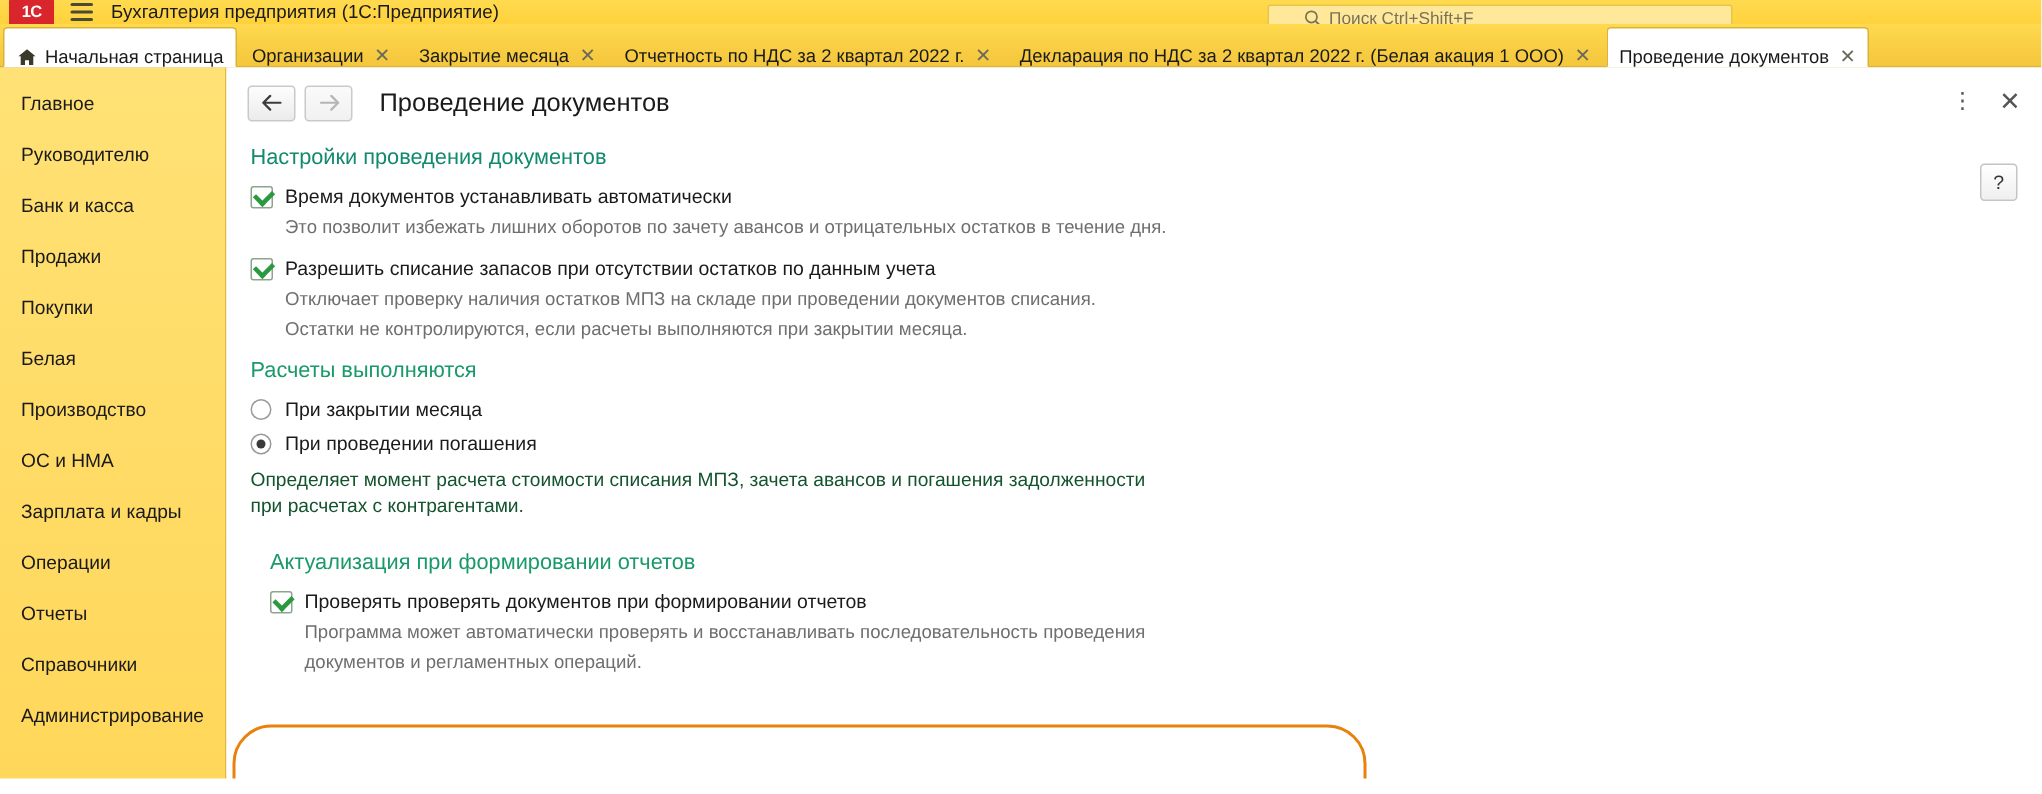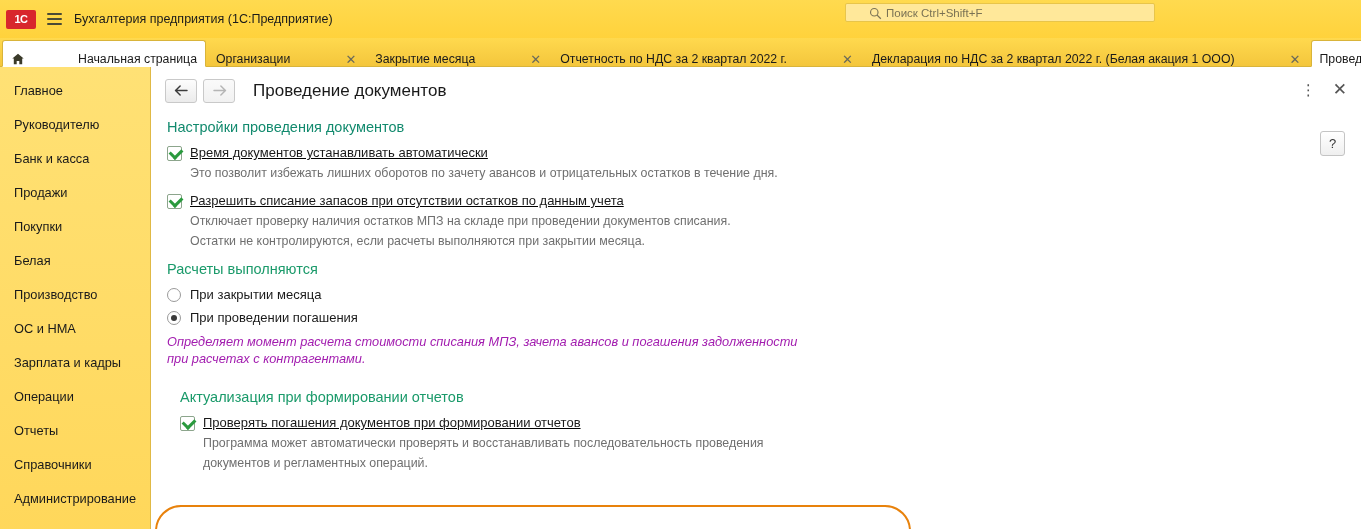--- a/index.html
+++ b/index.html
@@ -12,21 +12,21 @@
     -webkit-font-smoothing: antialiased;
   }
   .app {
     position: relative;
     width: 1361px; height: 529px;
     background: #ffffff;
   }
 
   
   .titlebar {
-    height: 38px;
+    height: 16px;
     background: #ffd84d;
     background: linear-gradient(#ffda4f, #ffd23c);
     display: flex;
     align-items: center;
     padding: 0 6px;
     position: relative;
   }
   .logo-1c {
     width: 30px; height: 19px;
     background: #d8262c;
@@ -110,31 +110,30 @@
     background: #f7d34e;
     background: linear-gradient(#ffd94e, #f4c63c);
     display: flex;
     align-items: flex-end;
     padding-left: 2px;
     border-bottom: 1px solid #d9b43a;
     position: relative;
   }
   .tab {
     height: 27px;
-    display: flex; align-items: flex-end;
-    padding: 0 8px;
+    display: flex; align-items: flex-start;
+    padding: 12px 8px;
     font-size: 12.3px;
     color: #1a1a1a;
     border: 1px solid transparent;
     border-bottom: none;
     white-space: nowrap;
     cursor: pointer;
     position: relative;
     margin-right: 1px;
-    gap: 48px;
   }
   .tab .home-icon { width: 14px; height: 14px; margin-right: 5px; display: inline-block; }
   .tab .tab-close {
     margin-left: 7px;
     font-size: 13px;
     color: #6a6a5a;
     line-height: 1;
     cursor: pointer;
   }
   .tab.active {
@@ -228,21 +227,20 @@
     color: #128a6e;
     font-size: 14.5px;
     margin: 10px 0 10px 0;
   }
   .sec-title.green2 { color: #1a9a6a; }
 
   .chk-row {
     display: flex; align-items: flex-start;
     margin-bottom: 4px;
     cursor: pointer;
-    text-decoration: underline;
   }
   .checkbox {
     width: 15px; height: 15px;
     border: 1px solid #8ca58c;
     border-radius: 2px;
     background: #ffffff;
     margin-right: 8px;
     flex: none;
     position: relative;
     margin-top: 1px;
@@ -288,24 +286,23 @@
     position: absolute;
     left: 3px; top: 3px;
     width: 6px; height: 6px;
     background: #3a3a3a;
     border-radius: 50%;
   }
   .radio-label { font-size: 13px; color: #1a1a1a; }
 
   .para {
     font-size: 12.8px;
-    color: #a21caf;
+    color: #14532d;
     line-height: 17px;
     margin: 2px 0 14px 0;
-    font-style: italic;
   }
 
   .highlight-box {
     position: absolute;
     left: 4px;
     top: 386px;
     width: 756px;
     height: 99px;
     border: 2.5px solid #e8820c;
     border-radius: 26px;
@@ -470,21 +467,21 @@
         </div>
 
         <div class="para">Определяет момент расчета стоимости списания МПЗ, зачета авансов и погашения задолженности</div>
         <div class="para" style="margin-top:-14px">при расчетах с контрагентами.</div>
 
         <div class="section-actual">
           <div class="sec-title green2" style="margin-top:2px">Актуализация при формировании отчетов</div>
 
           <div class="chk-row">
             <span class="checkbox checked"></span>
-            <span class="chk-label">Проверять погашения документов при формировании отчетов</span>
+            <span class="chk-label">Проверять проверять документов при формировании отчетов</span>
           </div>
           <div class="hint tight">Программа может автоматически проверять и восстанавливать последовательность проведения</div>
           <div class="hint">документов и регламентных операций.</div>
         </div>
 
         <div class="highlight-box"></div>
       </div>
 
     </div>
   </div>

